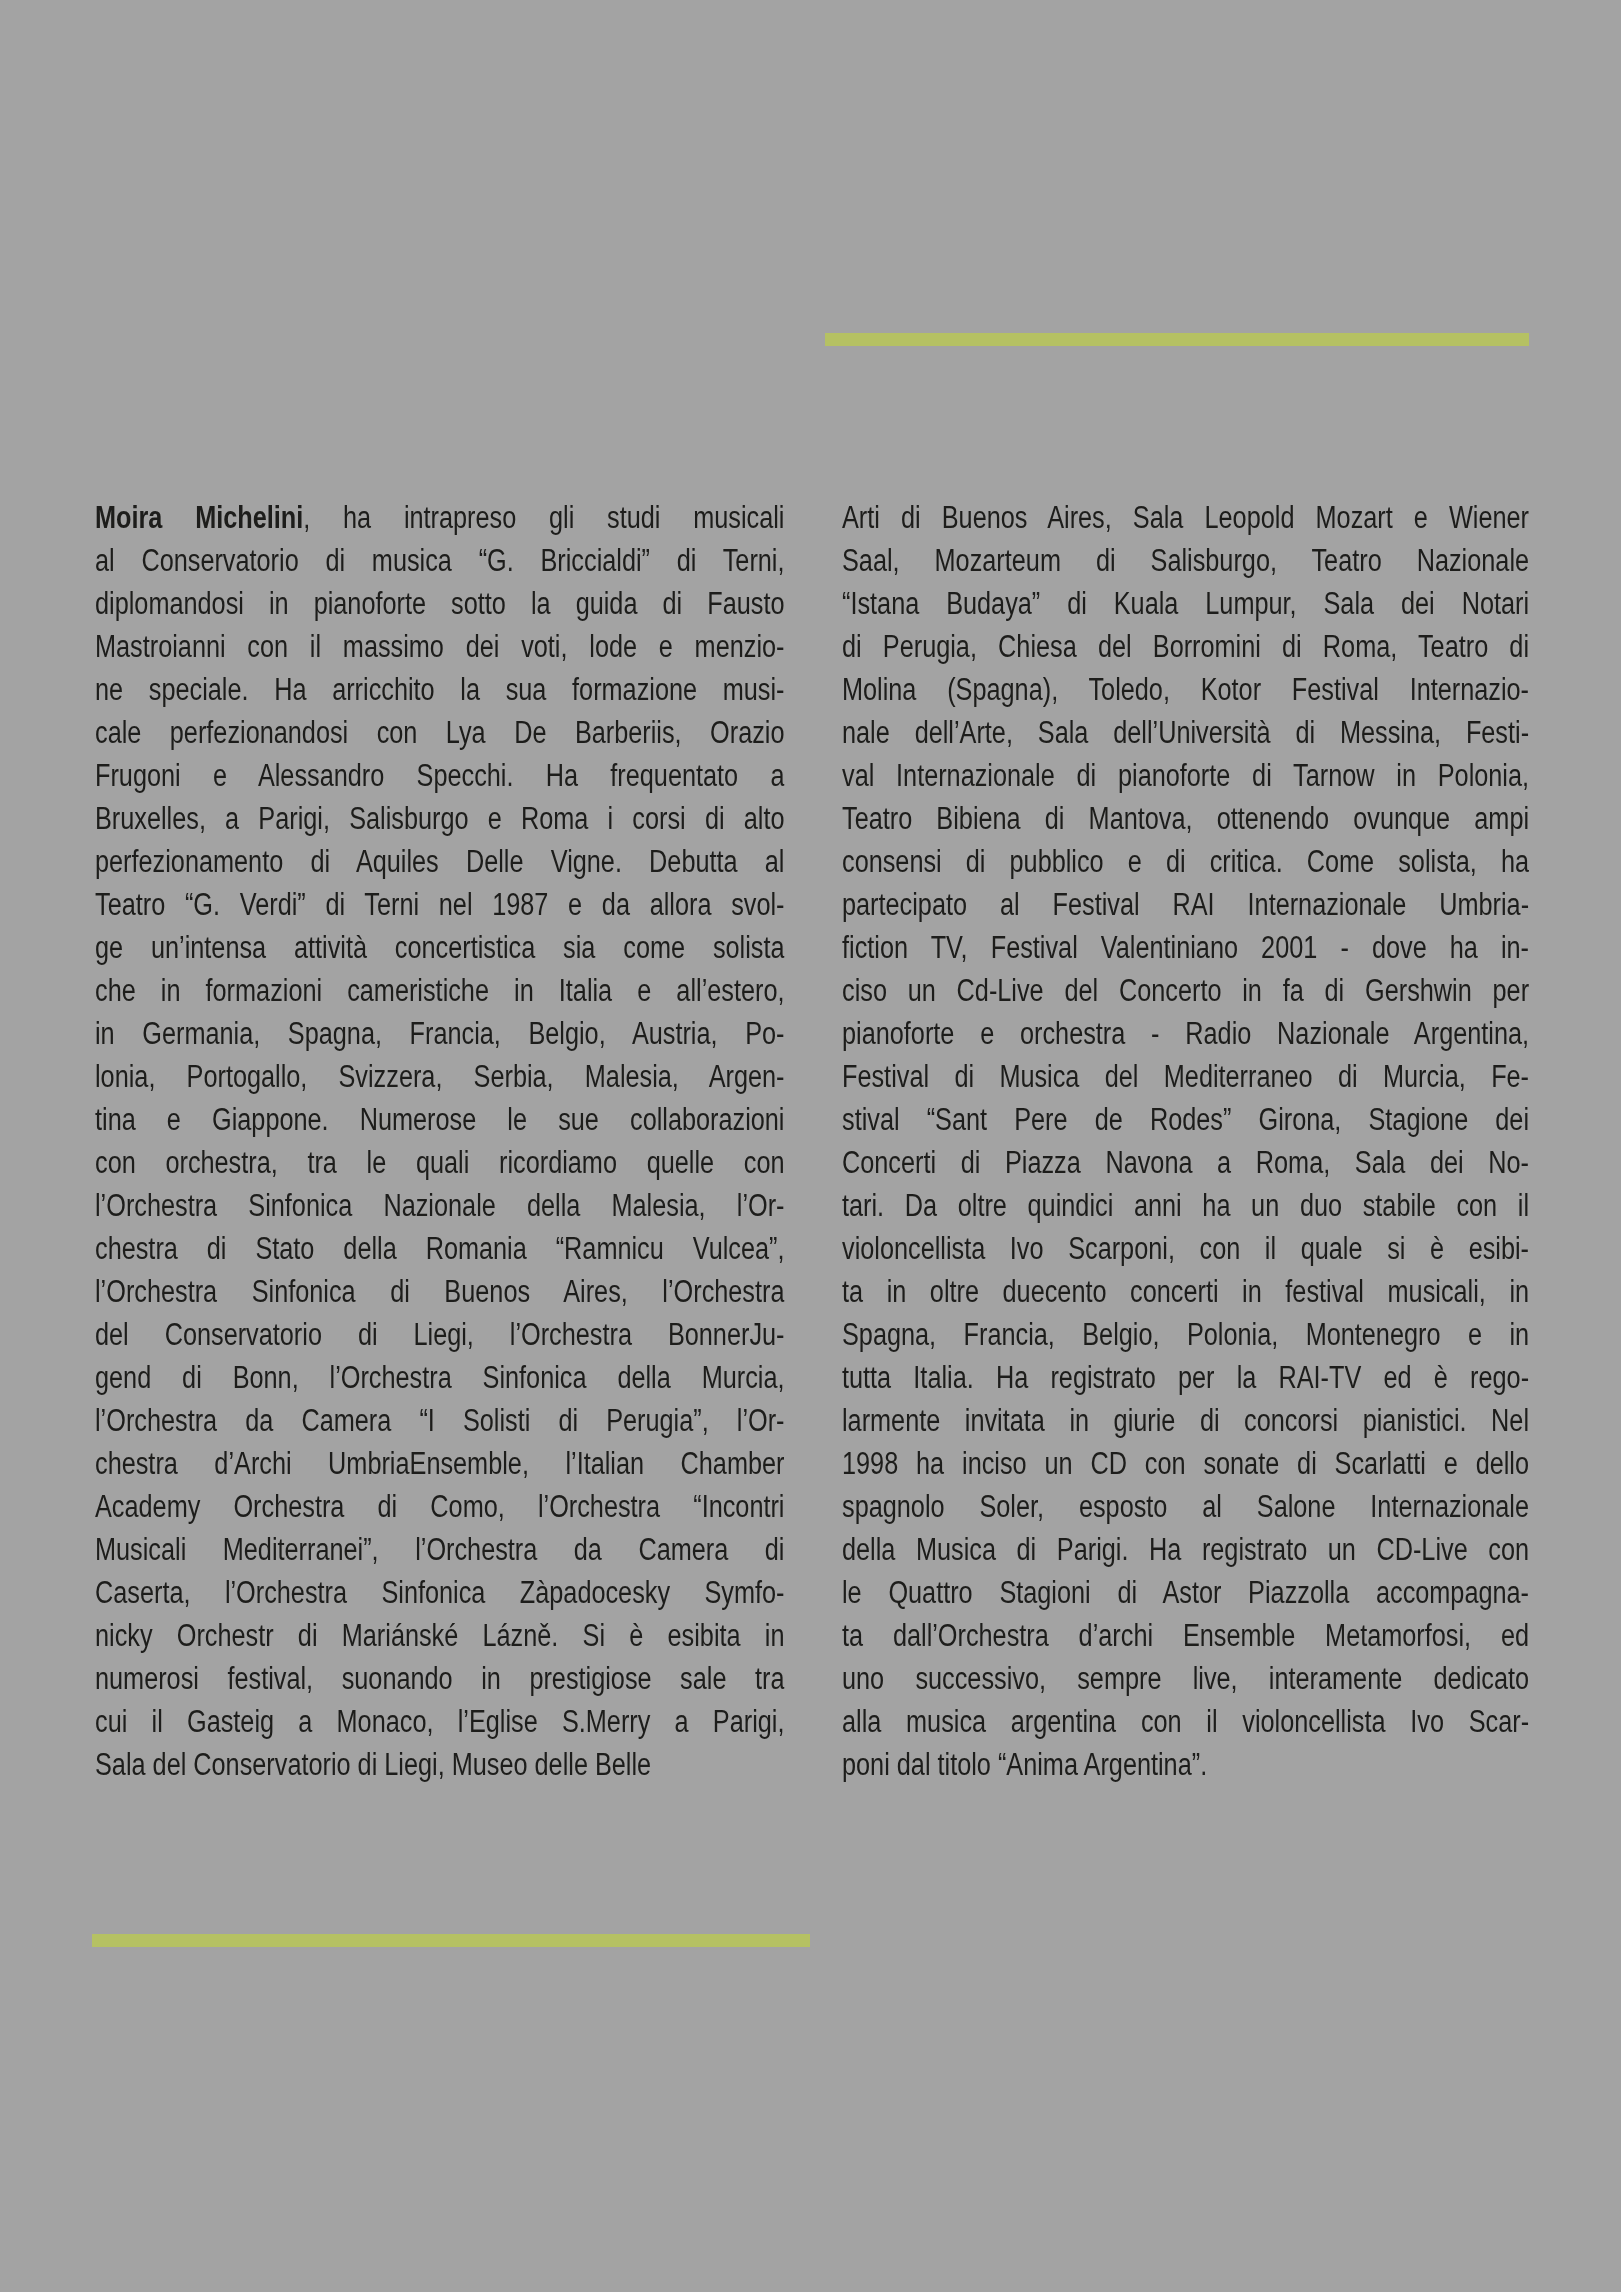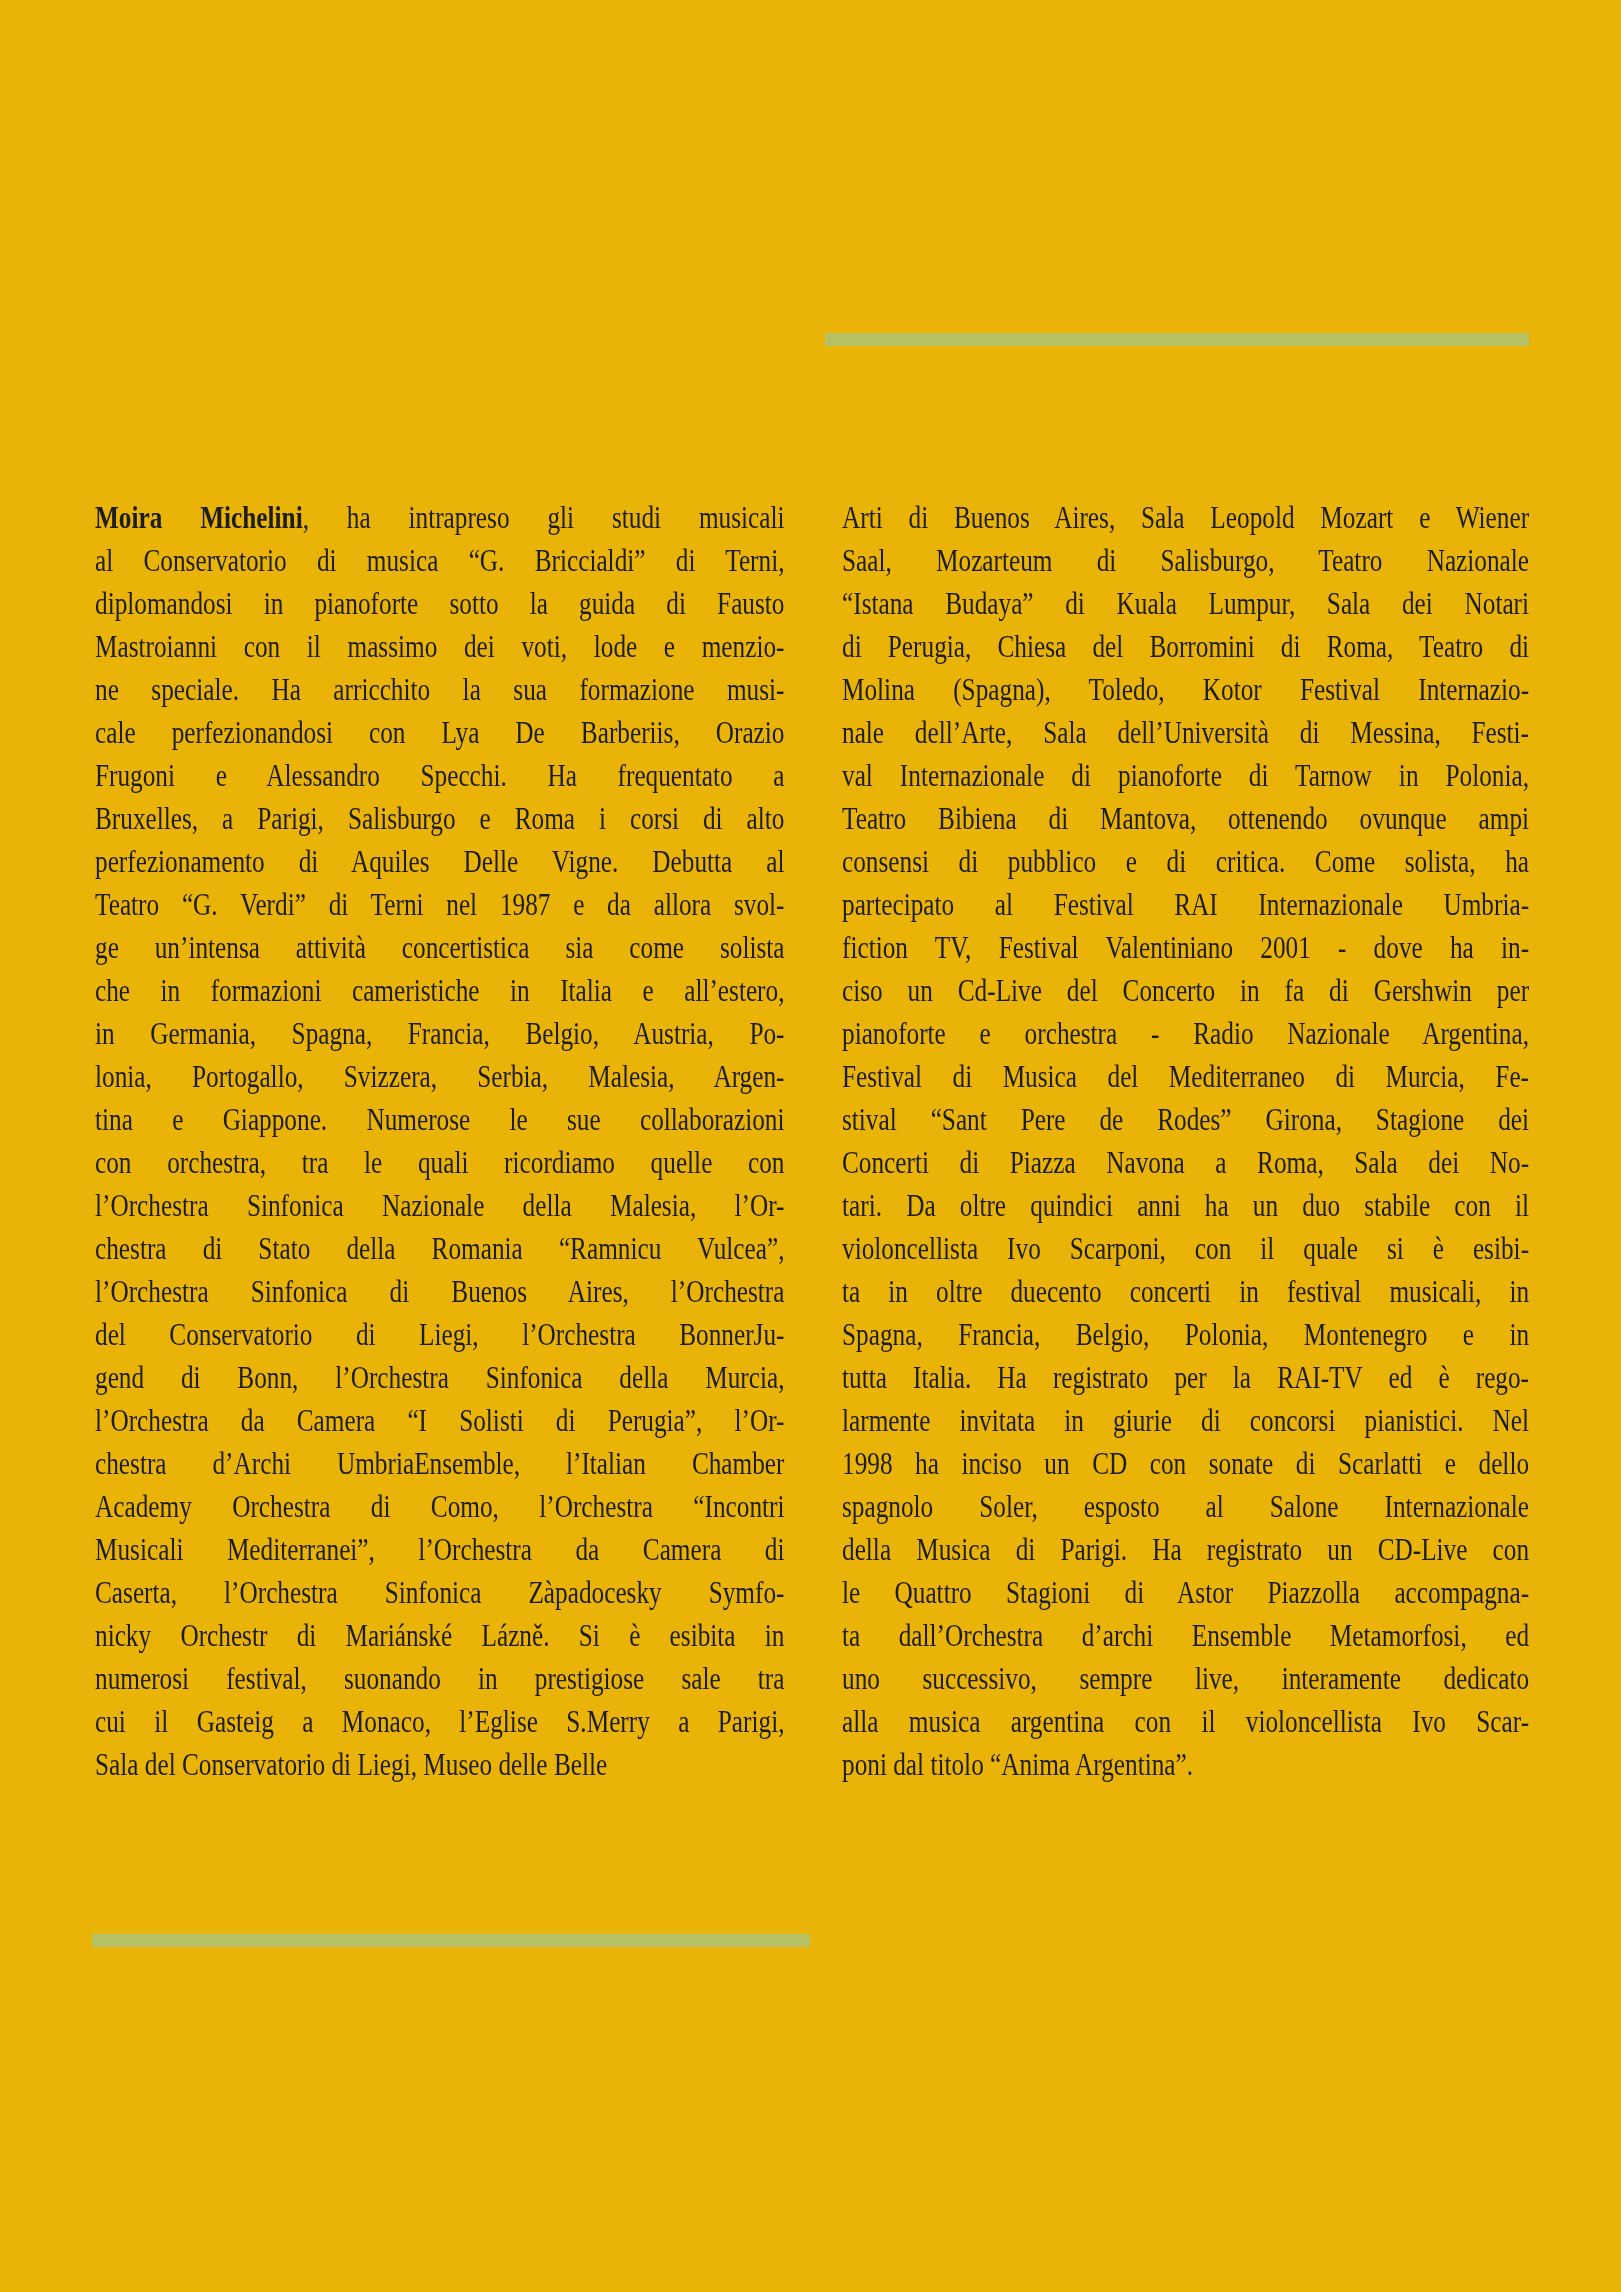--- a/index.html
+++ b/index.html
@@ -4,23 +4,23 @@
 <style>
   html, body {
     margin: 0;
     padding: 0;
     background: #ffffff;
   }
   .page {
     position: relative;
     width: 1621px;
     height: 2293px;
-    background: #eab308;
+    background: #a3a3a3;
     overflow: hidden;
-    font-family: Liberation Serif, serif;
+    font-family: Liberation Sans, sans-serif;
   }
   .accent-bar {
     position: absolute;
     height: 12.7px;
   }
   .accent-bar.top {
     left: 825px;
     top: 333px;
     width: 704px;
   }

